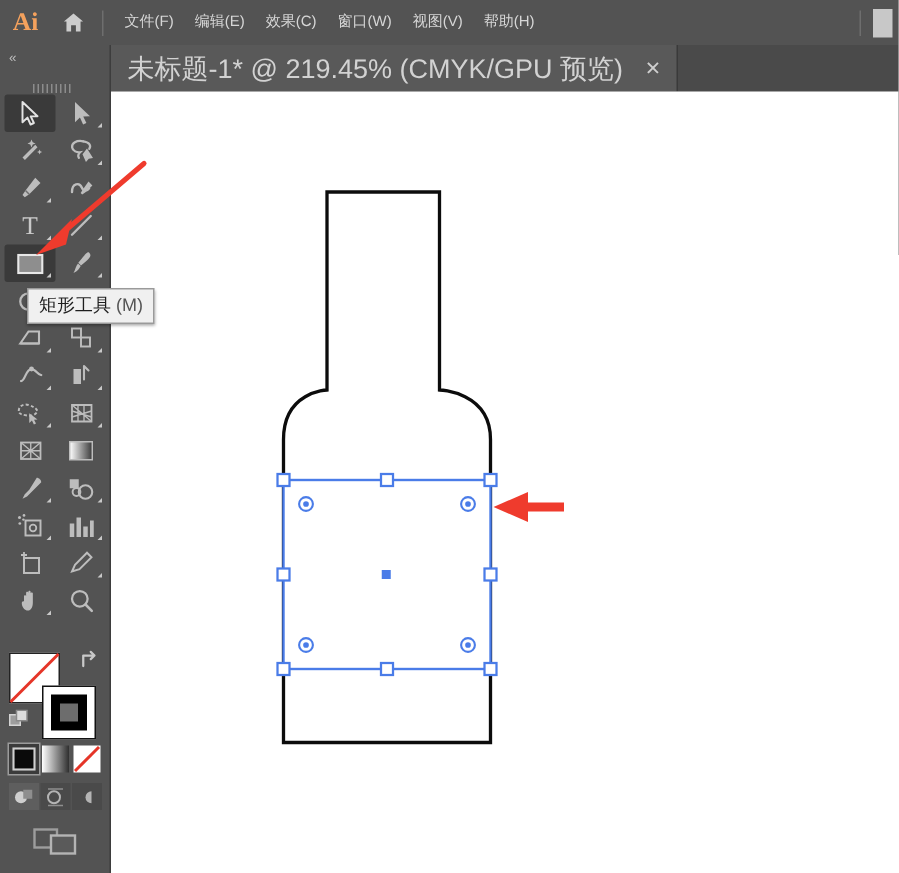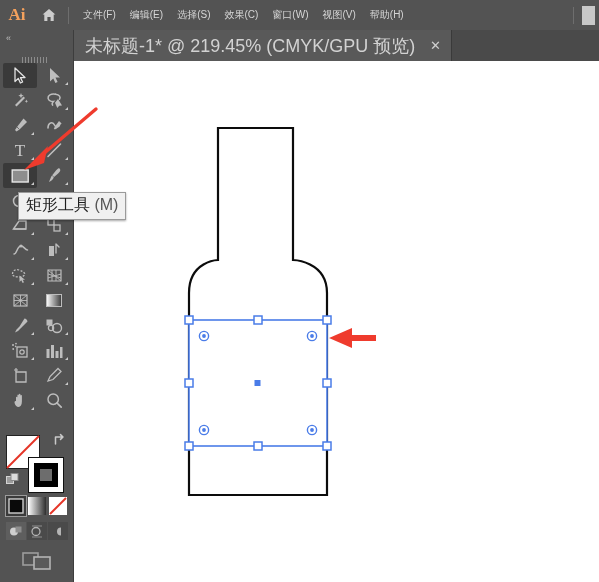--- a/index.html
+++ b/index.html
@@ -113,21 +113,21 @@
   
   .canvas{
     position:absolute;left:74px;top:61px;width:525px;height:521px;background:#ffffff;
     overflow:hidden;
   }
 
   
   .tooltip{
     position:absolute;left:18px;top:192px;
     background:#f0f0f0;border:1px solid #9a9a9a;
-    padding:2px 7px 3px 7px;font-size:16px;color:#1e1e1e;white-space:nowrap;
+    padding:2px 7px 3px 7px;font-size:12px;color:#1e1e1e;white-space:nowrap;
     box-shadow:0 1px 2px rgba(0,0,0,.35);
     z-index:60;
   }
   .tooltip .key{color:#555;}
 
   .arrow-svg{position:absolute;left:0;top:0;width:599px;height:582px;pointer-events:none;z-index:50;}
 </style>
 </head>
 <body>
 
@@ -136,21 +136,20 @@
   <div class="menubar">
     <div class="ai-logo">Ai</div>
     <div class="home-icon">
       <svg width="16" height="16" viewBox="0 0 16 16">
           <path d="M8 2L1.6 7.4h1.7V14h3.1V9.9h3.2V14h3.1V7.4h1.7z" fill="#cdcdcd"></path>
         </svg>
     </div>
     <div class="vsep"></div>
     <div class="menu-item">文件(F)</div>
     <div class="menu-item">编辑(E)</div>
-    <div class="menu-item">选择(S)</div>
     <div class="menu-item">效果(C)</div>
     <div class="menu-item">窗口(W)</div>
     <div class="menu-item">视图(V)</div>
     <div class="menu-item">帮助(H)</div>
     <div class="right-sep"></div>
     <div class="right-stub"></div>
   </div>
 
   <div class="tabbar">
     <div class="doc-tab">

